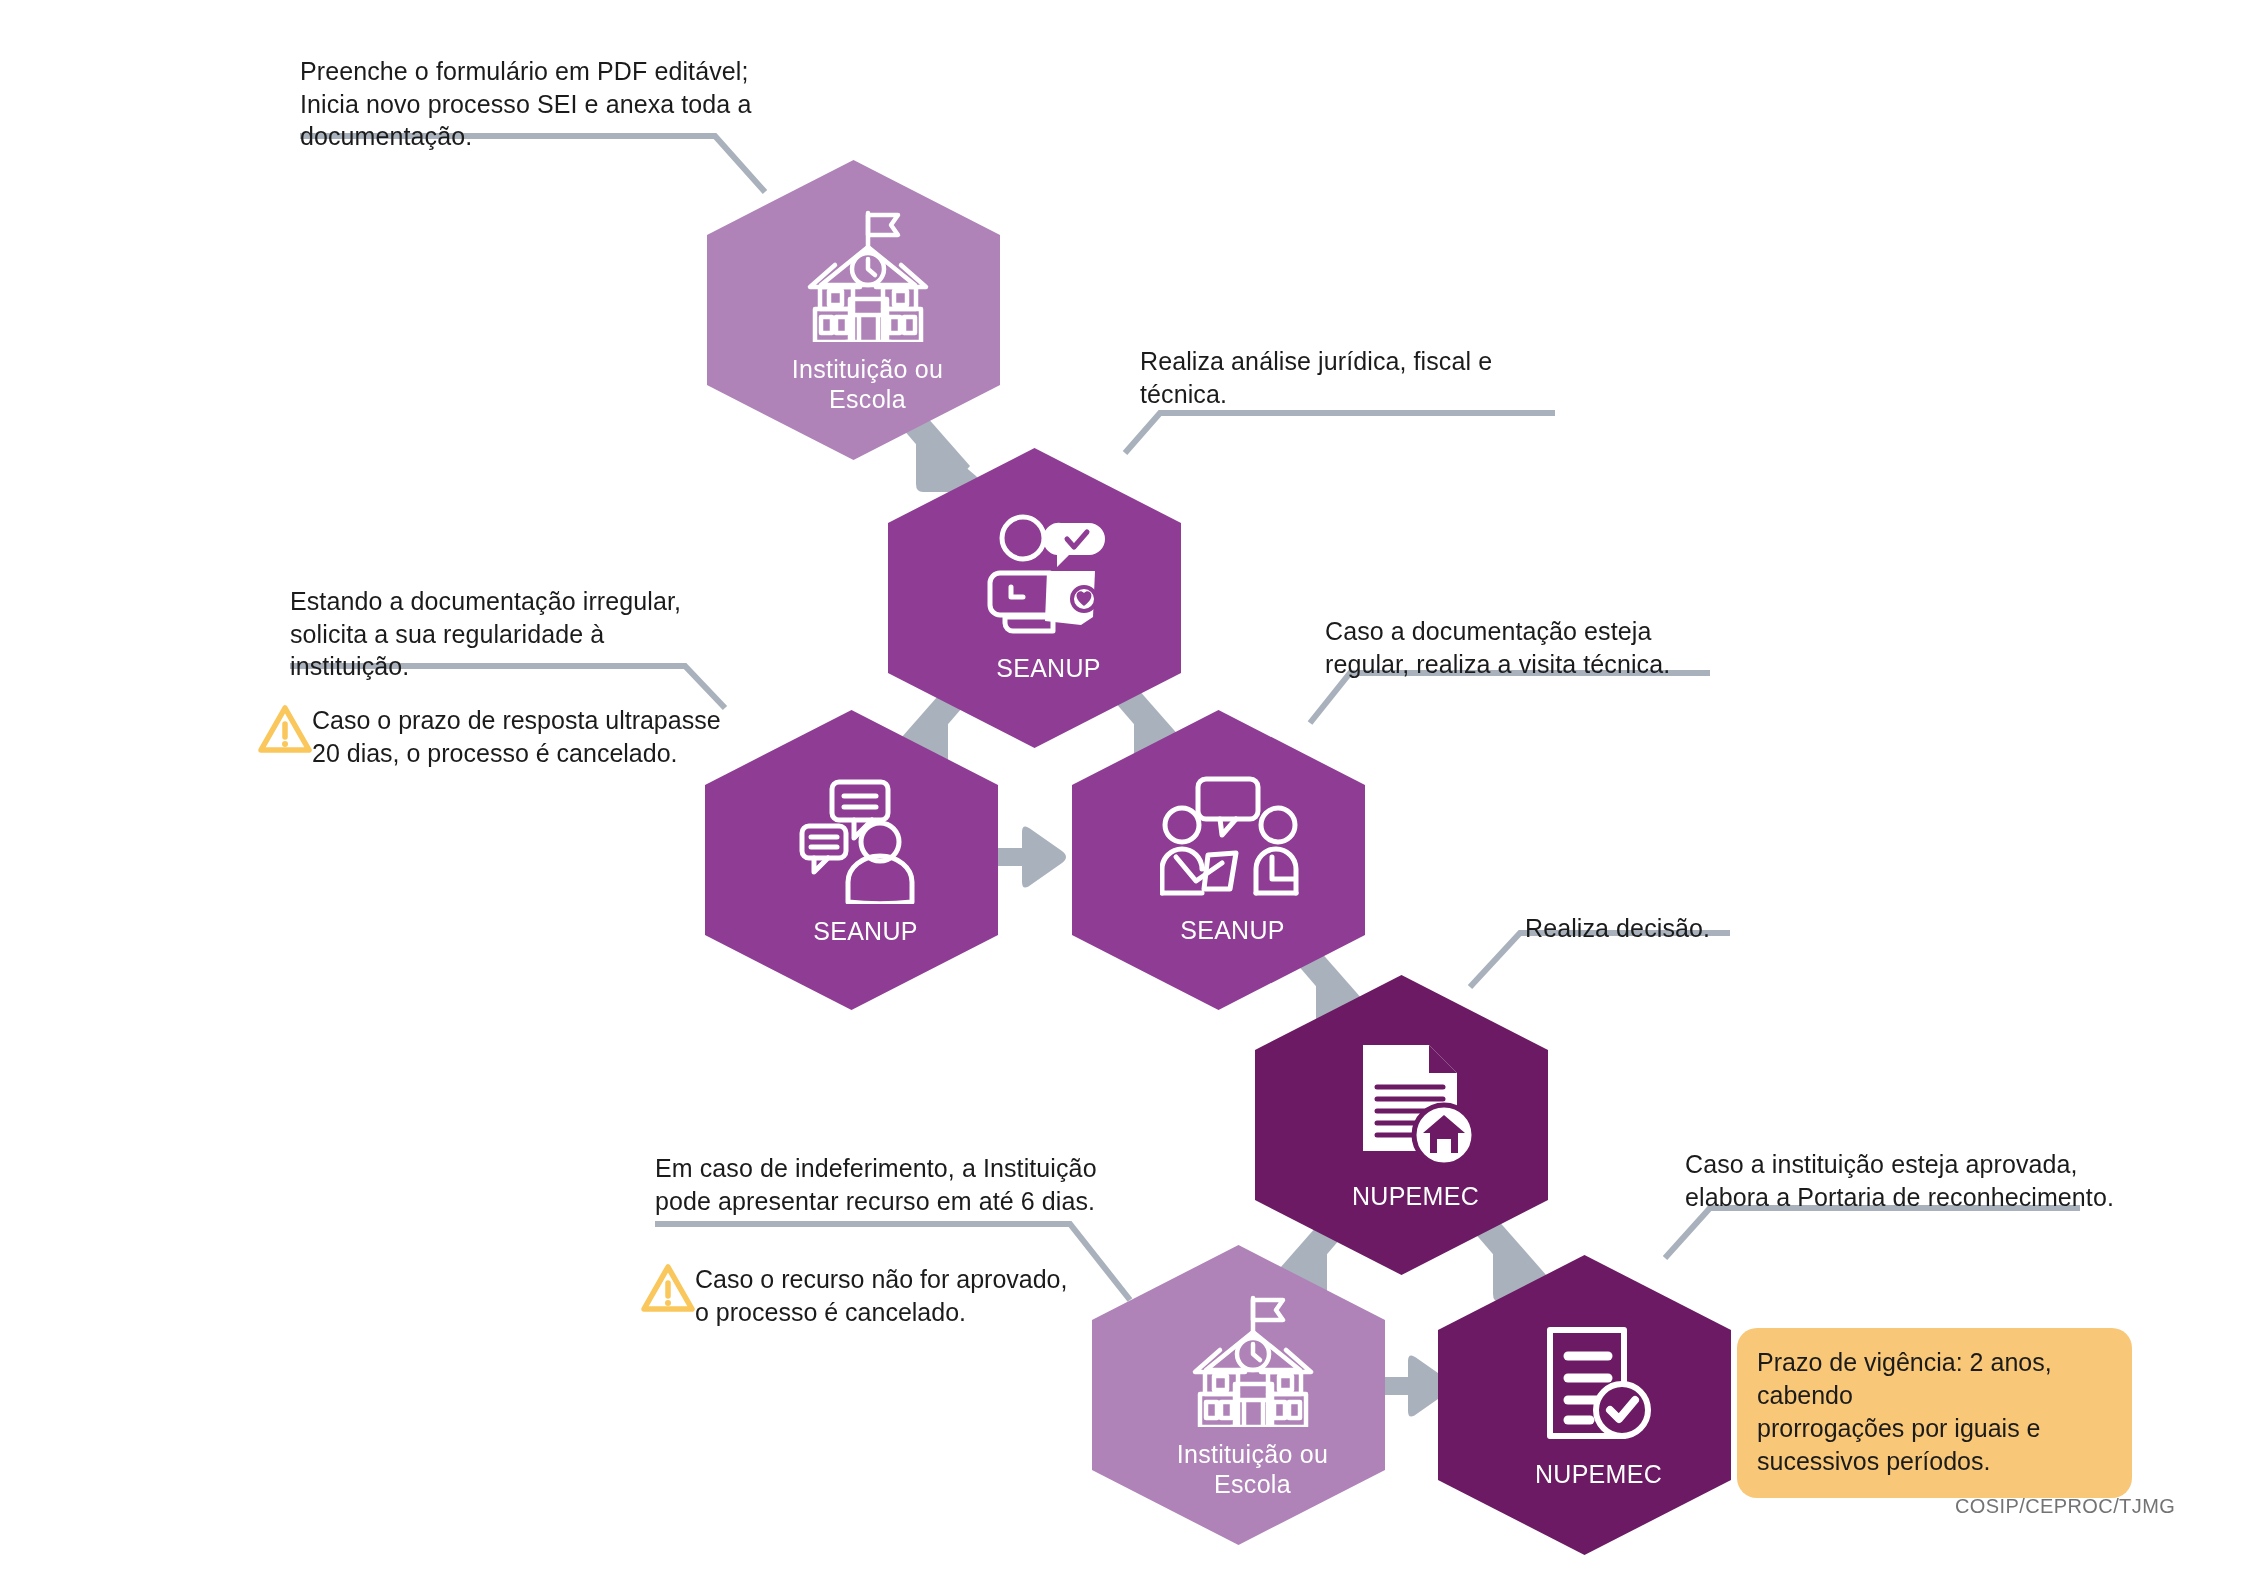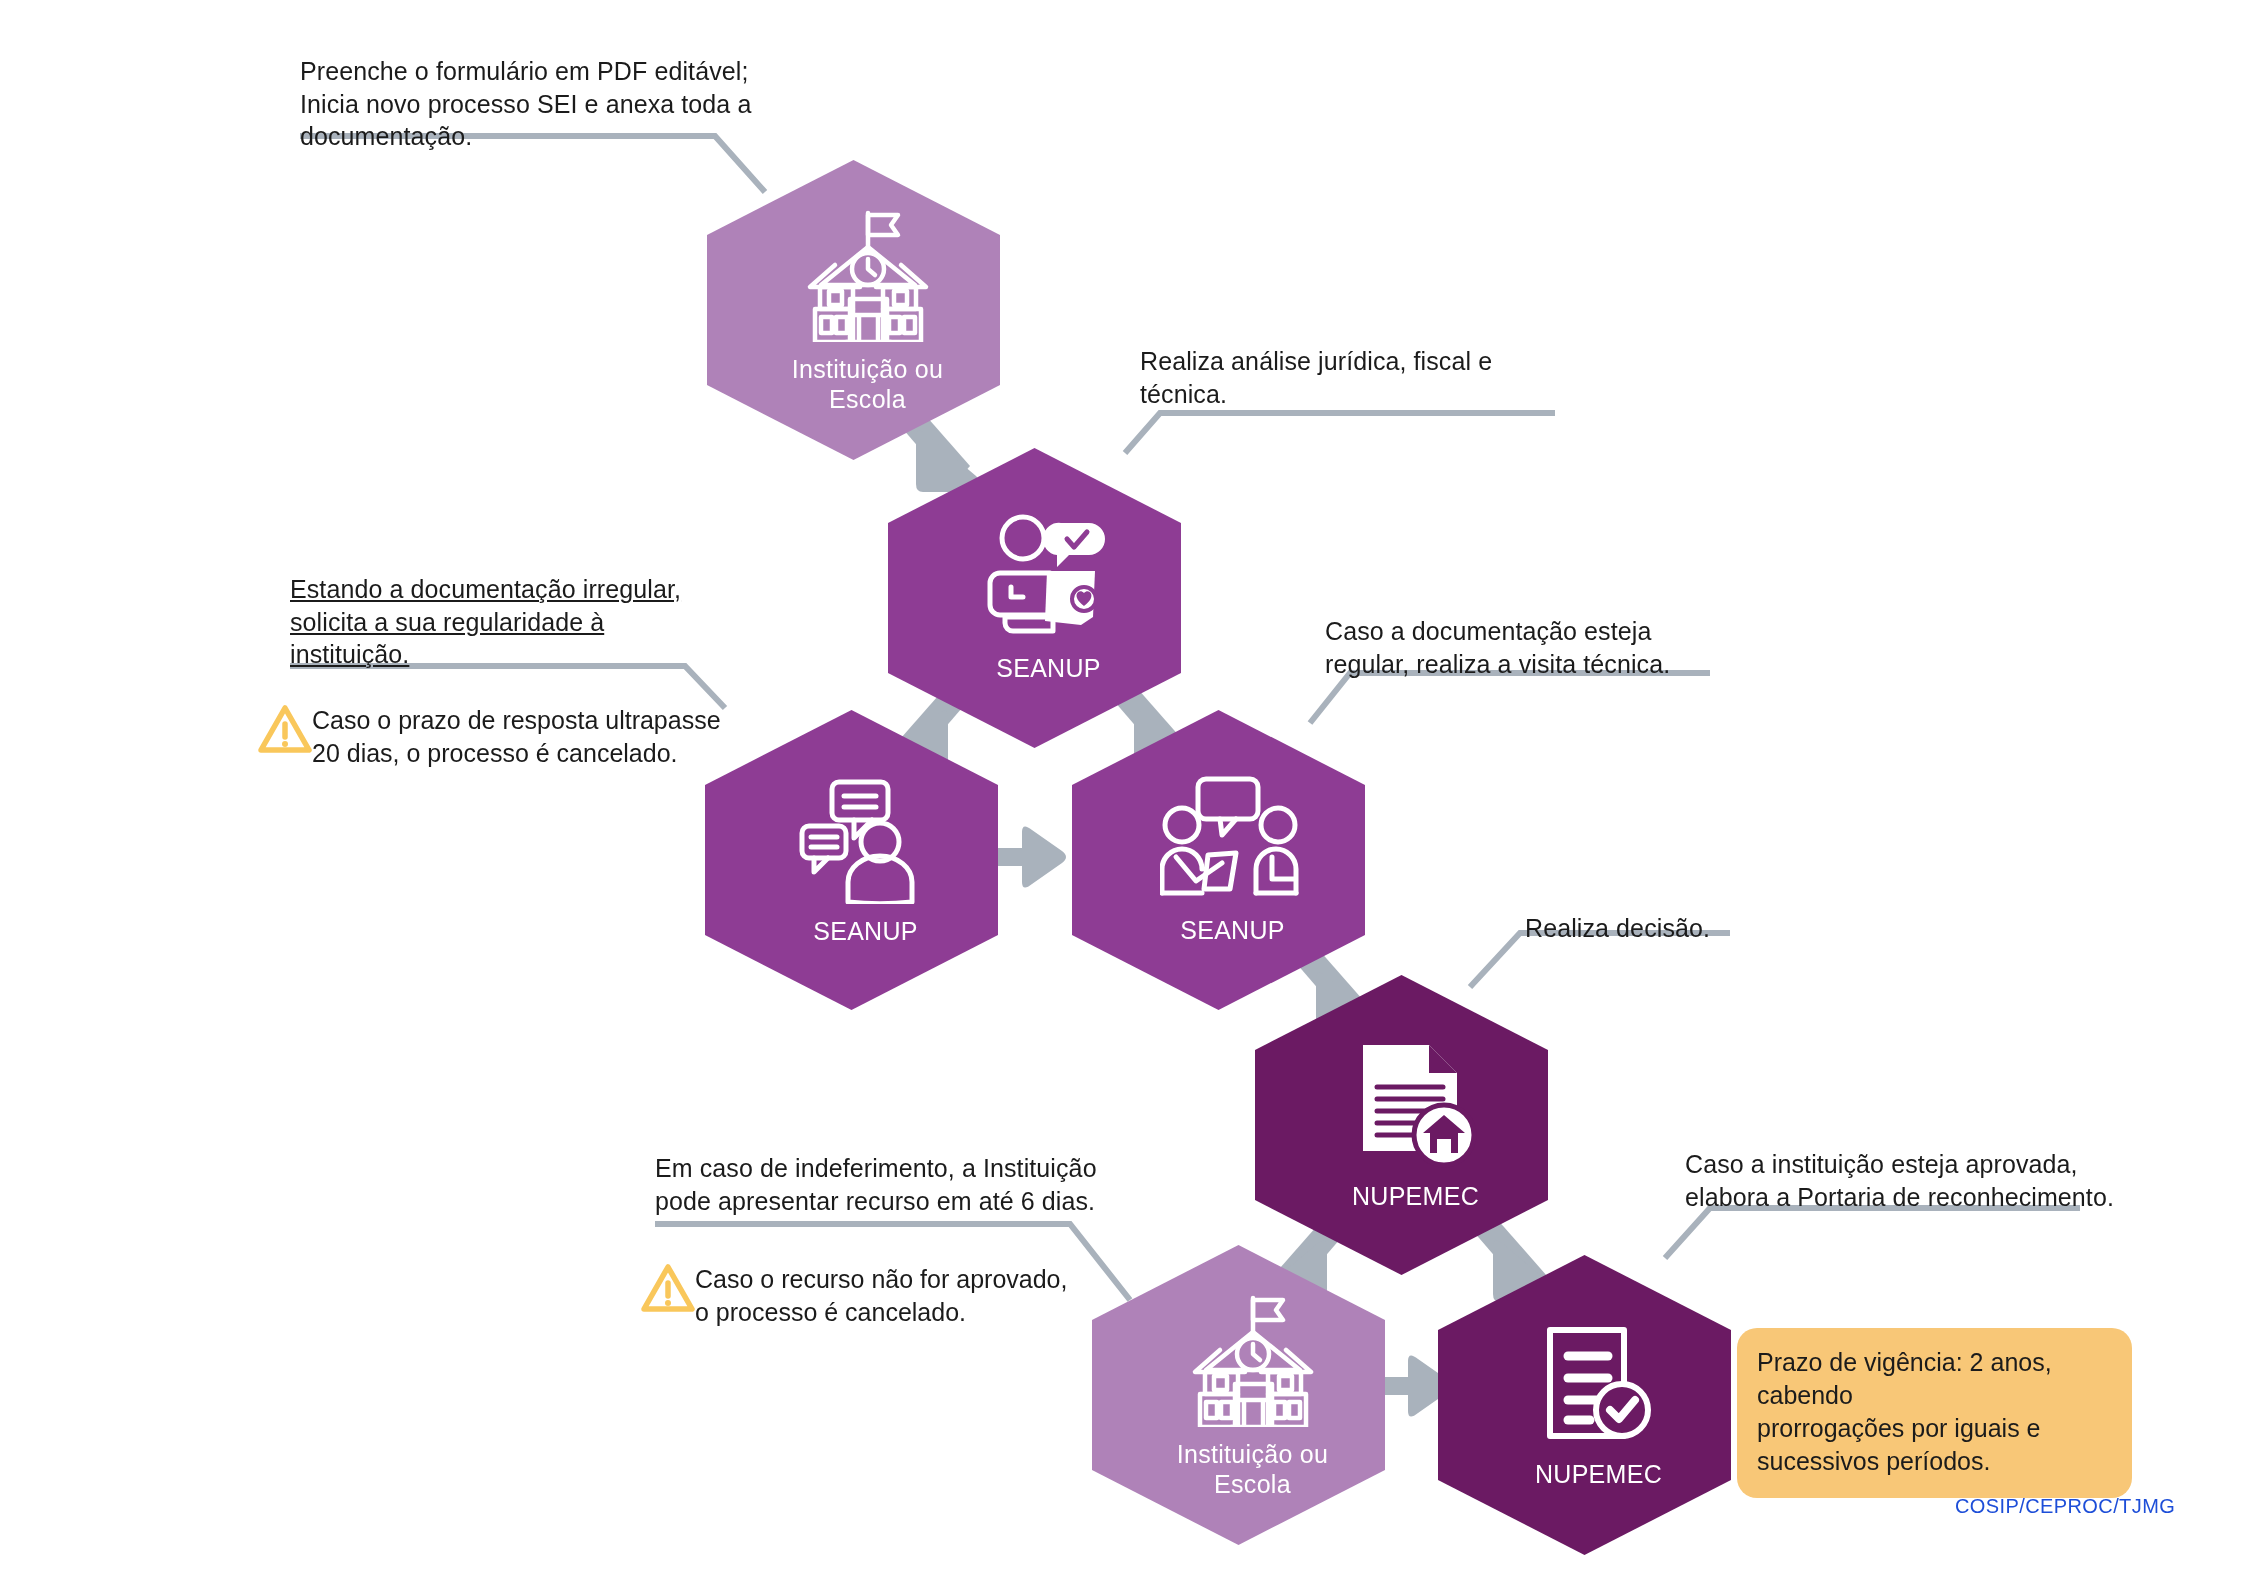--- a/index.html
+++ b/index.html
@@ -78,21 +78,21 @@
     line-height:1.32;
     padding:18px 20px 20px 20px;
     white-space:pre-line;
     box-sizing:border-box;
   }
 
   
   .footer{
     position:absolute;
     font-size:20px;
-    color:#1d4ed8;
+    color:#737373;
     letter-spacing:.4px;
   }
 </style>
 </head>
 <body>
 
 <div id="stage">
 
   <svg class="leader" style="left:295px;top:130px;" width="500" height="90" viewBox="0 0 500 90">
     <polyline points="5,6 420,6 470,62" fill="none" stroke="#A9B2BC" stroke-width="6"></polyline>
@@ -350,21 +350,21 @@
     <div class="hlabel">NUPEMEC</div>
   </div>
 
   <div class="callout" style="left:300px;top:55px;width:470px;">Preenche o formulário em PDF editável;
 Inicia novo processo SEI e anexa toda a
 documentação.</div>
 
   <div class="callout" style="left:1140px;top:345px;width:400px;">Realiza análise jurídica, fiscal e
 técnica.</div>
 
-  <div class="callout" style="left:290px;top:573px;width:420px;text-decoration:underline;">Estando a documentação irregular,
+  <div class="callout" style="left:290px;top:585px;width:420px;">Estando a documentação irregular,
 solicita a sua regularidade à
 instituição.</div>
 
   <div class="callout" style="left:1325px;top:615px;width:400px;">Caso a documentação esteja
 regular, realiza a visita técnica.</div>
 
   <div class="callout" style="left:1525px;top:912px;width:300px;">Realiza decisão.</div>
 
   <div class="callout" style="left:655px;top:1152px;width:480px;">Em caso de indeferimento, a Instituição
 pode apresentar recurso em até 6 dias.</div>

